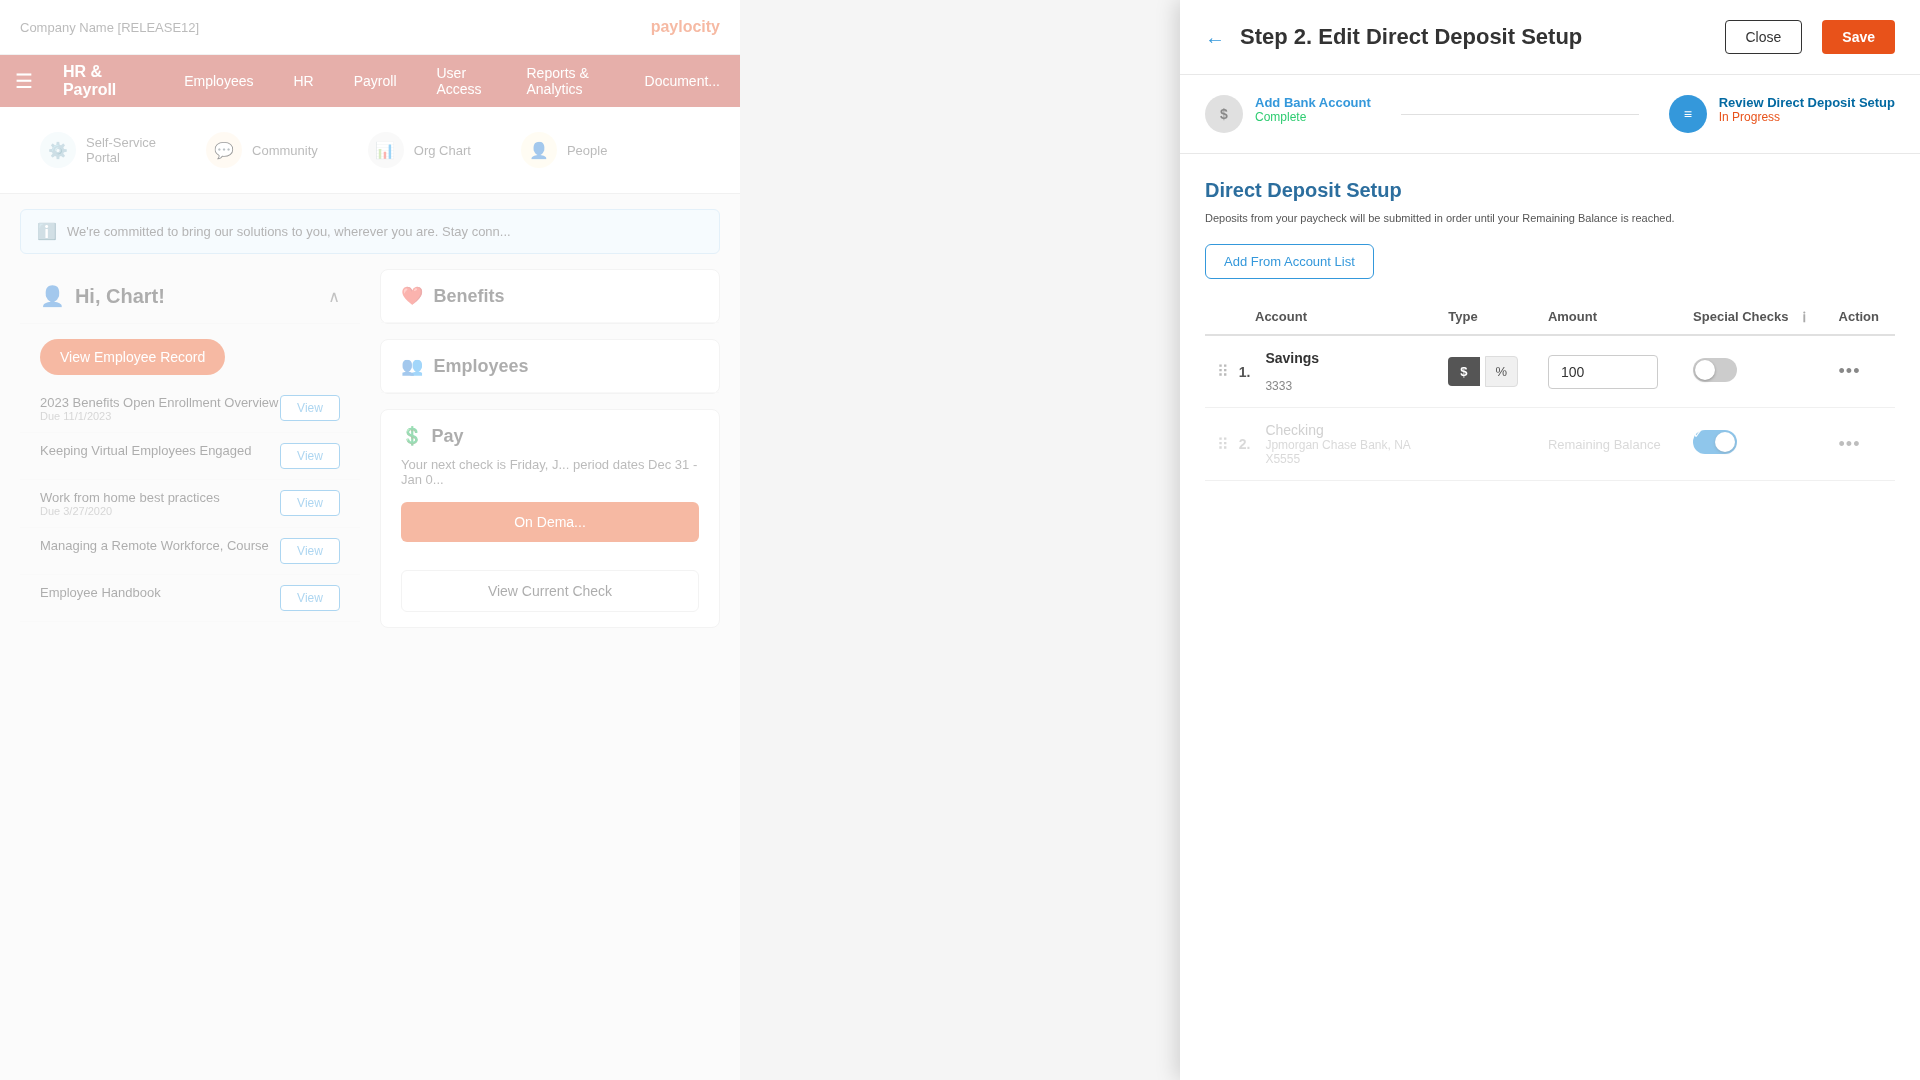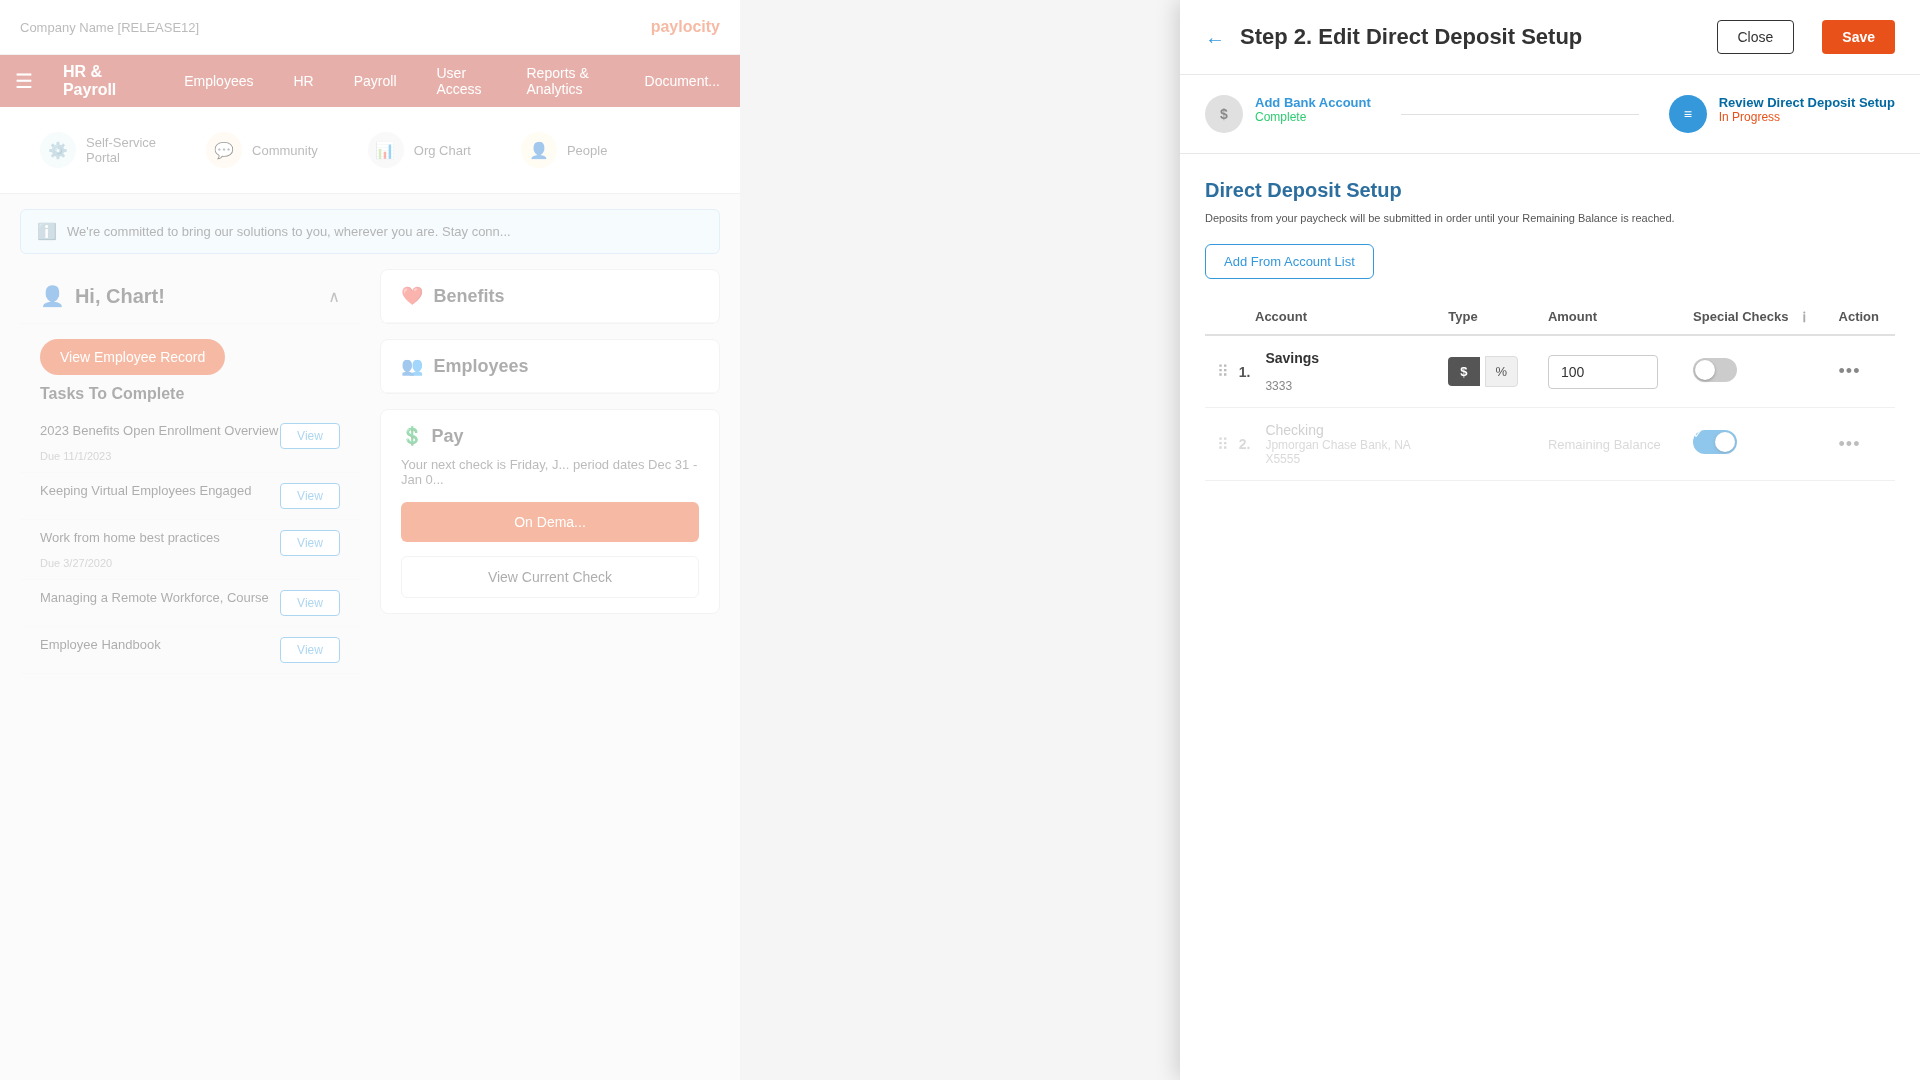--- a/index.html
+++ b/index.html
@@ -40,39 +40,39 @@
     
     .main-content { display: flex; gap: 20px; padding: 0 20px; margin-top: 15px; }
     .hi-header { display: flex; align-items: center; justify-content: space-between; padding: 15px 20px; border-bottom: 1px solid #eee; }
     .hi-title { font-size: 20px; font-weight: bold; color: #333; display: flex; align-items: center; gap: 10px; }
     .chevron-icon { color: #666; cursor: pointer; }
     .view-record-btn { background: #e8521a; color: #fff; border: none; border-radius: 20px; padding: 10px 20px; font-size: 14px; cursor: pointer; margin: 15px 20px 10px; display: block; font-weight: 500; }
     .tasks-title { font-size: 16px; font-weight: bold; color: #333; padding: 0 20px 10px; }
     .task-item { display: flex; align-items: flex-start; justify-content: space-between; padding: 10px 20px; border-bottom: 1px solid #f0f0f0; }
     .task-info { flex: 1; }
     .task-name { font-size: 13px; color: #333; font-weight: 500; }
-    .task-due { font-size: 11px; color: #999; margin-top: 12px; }
+    .task-due { font-size: 11px; color: #999; margin-top: 0; }
     .task-view-btn { border: 1px solid #3498db; color: #3498db; background: #fff; border-radius: 4px; padding: 5px 15px; font-size: 12px; cursor: pointer; min-width: 60px; }
     .panel-header { display: flex; align-items: center; gap: 10px; padding: 15px 20px; border-bottom: 1px solid #eee; font-size: 18px; font-weight: bold; color: #333; }
 
     
     .pay-section { padding: 15px 20px; }
     .pay-title { font-size: 18px; font-weight: bold; color: #333; display: flex; align-items: center; gap: 8px; margin-bottom: 10px; }
     .pay-desc { font-size: 13px; color: #555; margin-bottom: 15px; }
-    .on-demand-btn { background: #e8521a; color: #fff; border: none; border-radius: 6px; padding: 12px; font-size: 14px; cursor: pointer; width: 100%; margin-bottom: 14px; font-weight: 500; }
+    .on-demand-btn { background: #e8521a; color: #fff; border: none; border-radius: 6px; padding: 12px; font-size: 14px; cursor: pointer; width: 100%; margin-bottom: 28px; font-weight: 500; }
     .view-check-btn { border: 1px solid #e0e0e0; color: #333; background: #fff; border-radius: 6px; padding: 12px; font-size: 14px; cursor: pointer; width: 100%; }
     .bg-overlay-left { position: absolute; top: 0; left: 0; width: 740px; height: 1080px; background: rgba(255,255,255,0.6); z-index: 9; pointer-events: none; }
 
     
     .modal-panel { position: absolute; top: 0; right: 0; width: 740px; height: 1080px; background: #fff; z-index: 20; box-shadow: -4px 0 20px rgba(0,0,0,0.15); overflow-y: auto; }
     .modal-header { display: flex; align-items: center; justify-content: space-between; padding: 20px 25px; border-bottom: 1px solid #e8e8e8; }
     .modal-header-left { display: flex; align-items: center; gap: 15px; }
     .back-btn { color: #3498db; font-size: 20px; cursor: pointer; }
     .modal-title { font-size: 22px; font-weight: 600; color: #333; }
-    .modal-actions { display: flex; gap: 28px; }
+    .modal-actions { display: flex; gap: 20px; }
     .close-btn { border: 1px solid #333; background: #fff; color: #333; padding: 8px 20px; border-radius: 4px; font-size: 14px; cursor: pointer; }
     .save-btn { background: #e8521a; color: #fff; border: none; padding: 8px 20px; border-radius: 4px; font-size: 14px; cursor: pointer; font-weight: 600; }
 
     
     .steps-bar { display: flex; align-items: center; padding: 20px 25px; border-bottom: 1px solid #e8e8e8; gap: 30px; }
     .step { display: flex; align-items: flex-start; gap: 12px; }
     .step-icon { width: 38px; height: 38px; border-radius: 50%; display: flex; align-items: center; justify-content: center; font-size: 18px; flex-shrink: 0; }
     .step-icon-gray { background: #e0e0e0; color: #888; }
     .step-icon-blue { background: #3498db; color: #fff; }
     .step-info { display: flex; flex-direction: column; }
@@ -175,21 +175,20 @@
 
     <div style="flex:1;">
       <div class="hi-header">
         <div class="hi-title">
           <span style="color:#888;">👤</span>
           <span>Hi, Chart!</span>
         </div>
         <span class="chevron-icon">∧</span>
       </div>
       <button class="view-record-btn">View Employee Record</button>
-      <div class="tasks-title">Tasks To Complete</div>
       <div class="task-item">
         <div class="task-info">
           <div class="task-name">2023 Benefits Open Enrollment Overview</div>
           <div class="task-due">Due 11/1/2023</div>
         </div>
         <button class="task-view-btn">View</button>
       </div>
       <div class="task-item">
         <div class="task-info">
           <div class="task-name">Keeping Virtual Employees Engaged</div>

